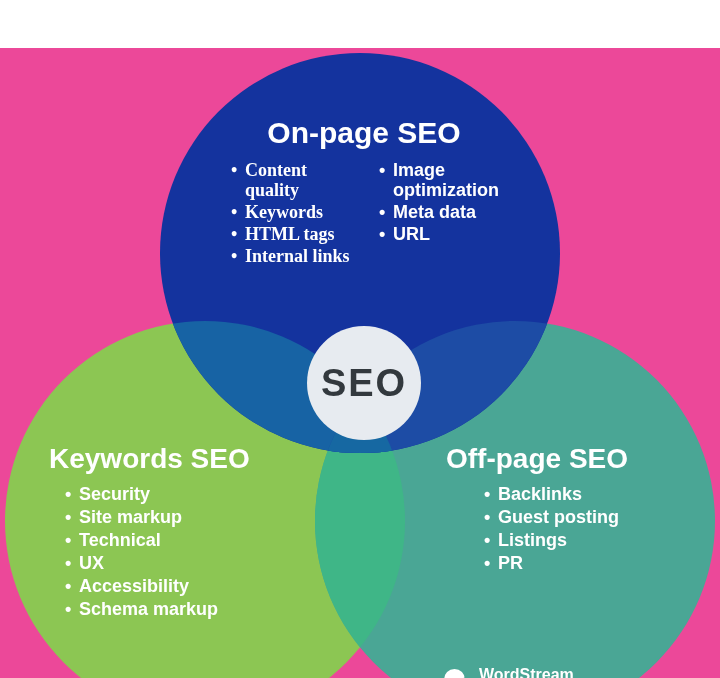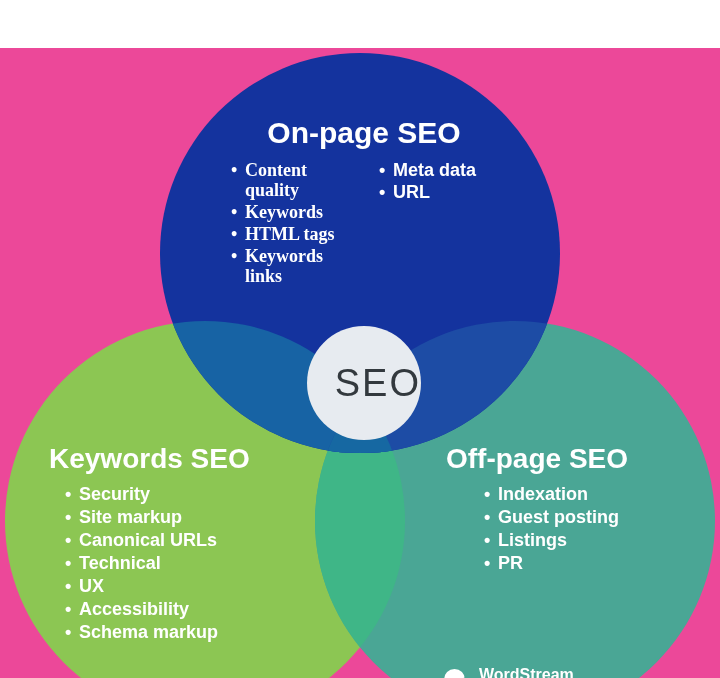--- a/index.html
+++ b/index.html
@@ -42,23 +42,23 @@
   .l-onpage-right { left: 378px; top: 112px; width: 150px; }
   .l-technical    { left: 64px;  top: 436px; width: 215px; }
   .l-technical li { margin-bottom: 3px; }
   .l-offpage      { left: 483px; top: 436px; width: 190px; }
   .l-offpage li   { margin-bottom: 3px; }
 
   .center-label {
     position: absolute;
     left: 307px; top: 310px;
     width: 114px; height: 50px;
-    text-align: right;
+    text-align: center;
     font-size: 38px;
-    font-weight: normal;
+    font-weight: bold;
     letter-spacing: 2px;
     line-height: 50px;
     color: #33393e;
   }
 
   .logo {
     position: absolute;
     left: 444px; top: 619px;
     display: flex;
     align-items: center;
@@ -118,41 +118,41 @@
     </g>
 
     <circle cx="364" cy="335" r="57" fill="#e7ebf0"></circle>
   </svg>
 
   <h2 class="title t-onpage">On-page SEO</h2>
   <ul class="list l-onpage-left">
       <li>Content quality</li>
       <li>Keywords</li>
       <li>HTML tags</li>
-      <li>Keywords links</li>
+      <li>Internal links</li>
     </ul>
   <ul class="list l-onpage-right">
+      <li>Image optimization</li>
       <li>Meta data</li>
       <li>URL</li>
     </ul>
 
   <h2 class="title t-technical">Keywords SEO</h2>
   <ul class="list l-technical">
       <li>Security</li>
       <li>Site markup</li>
-      <li>Canonical URLs</li>
       <li>Technical</li>
       <li>UX</li>
       <li>Accessibility</li>
       <li>Schema markup</li>
     </ul>
 
   <h2 class="title t-offpage">Off-page SEO</h2>
   <ul class="list l-offpage">
-      <li>Indexation</li>
+      <li>Backlinks</li>
       <li>Guest posting</li>
       <li>Listings</li>
       <li>PR</li>
     </ul>
 
   <div class="center-label">SEO</div>
 
   <div class="logo">
     <svg class="logo-icon" width="21" height="21" viewBox="0 0 24 24">
       <circle cx="12" cy="12" r="12" fill="#ffffff"></circle>

